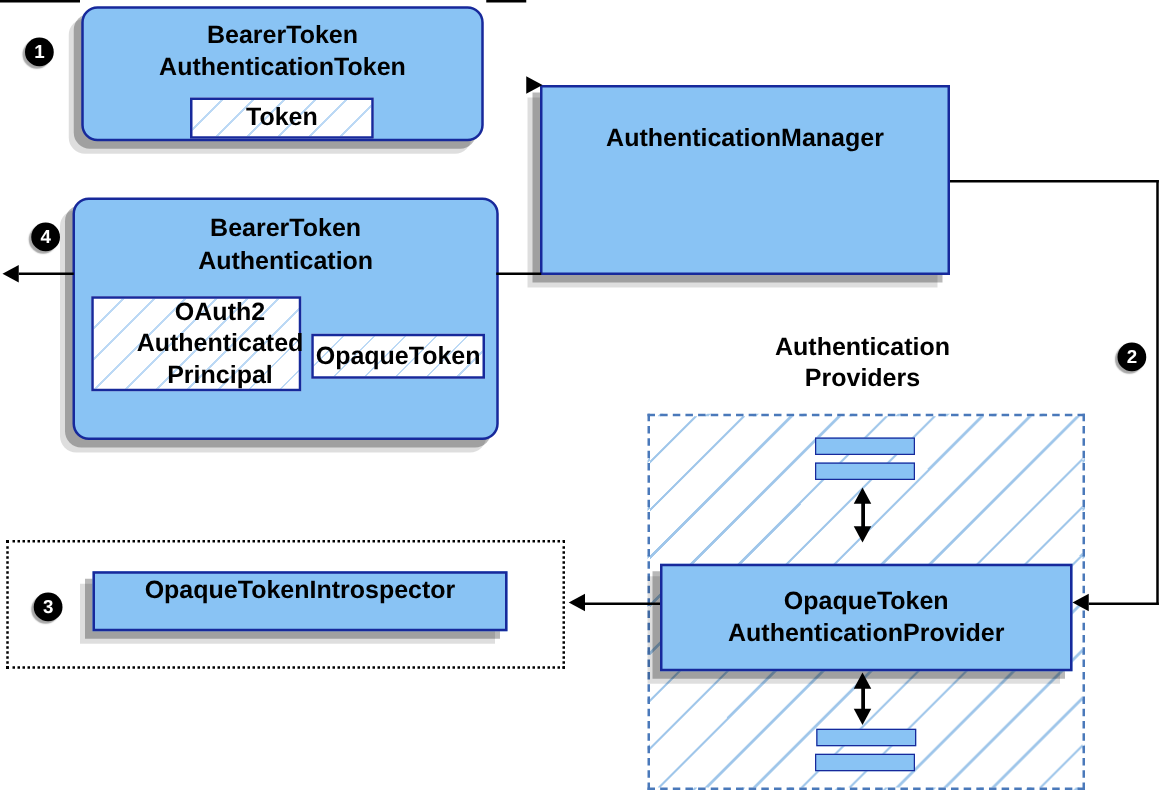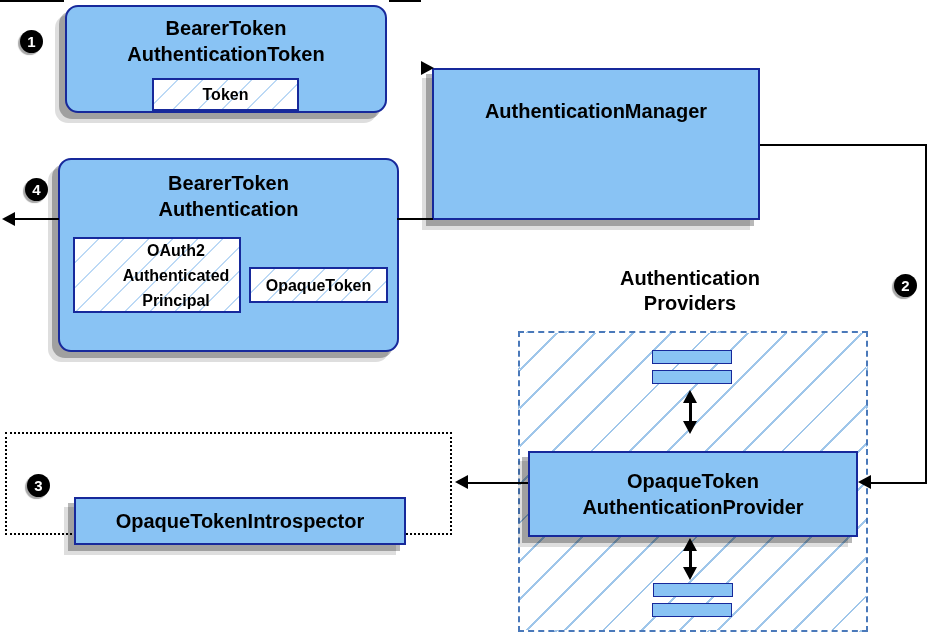--- a/index.html
+++ b/index.html
@@ -38,21 +38,21 @@
     position: absolute;
     border: 2px solid var(--box-border);
     background-color: #fff;
     background-image: repeating-linear-gradient(135deg,
       rgba(255,255,255,0) 0, rgba(255,255,255,0) 16px,
       var(--hatch-light) 16px, var(--hatch-light) 17.5px);
     display: flex;
     align-items: center;
     justify-content: center;
     text-align: center;
-    font-size: 16px;
+    font-size: 20px;
     line-height: 25px;
     white-space: pre-line;
   }
   .region {
     position: absolute;
     border: 2px dashed var(--region-border);
     background-color: #fff;
     background-image: repeating-linear-gradient(135deg,
       rgba(255,255,255,0) 0, rgba(255,255,255,0) 25px,
       var(--hatch-region) 25px, var(--hatch-region) 27px);
@@ -167,18 +167,18 @@
       <div class="arr arr-up" style="left:0; top:0;"></div>
       <div class="stem"></div>
       <div class="arr arr-down" style="left:0; bottom:0;"></div>
     </div>
 
     <div class="bar" style="left:133px; top:250px;"></div>
     <div class="bar" style="left:132px; top:270px;"></div>
   </div>
 
   <div class="dashed-group" style="left:5px; top:432px; width:447px; height:103px;">
-    <div class="box" style="left:67px; top:23px; width:332px; height:48px; display:flex; align-items:center; justify-content:center;margin-top:40px;">
+    <div class="box" style="left:67px; top:23px; width:332px; height:48px; display:flex; justify-content:center;">
       <div class="box-title">OpaqueTokenIntrospector</div>
     </div>
   </div>
 
 </div>
 
 </body></html>

